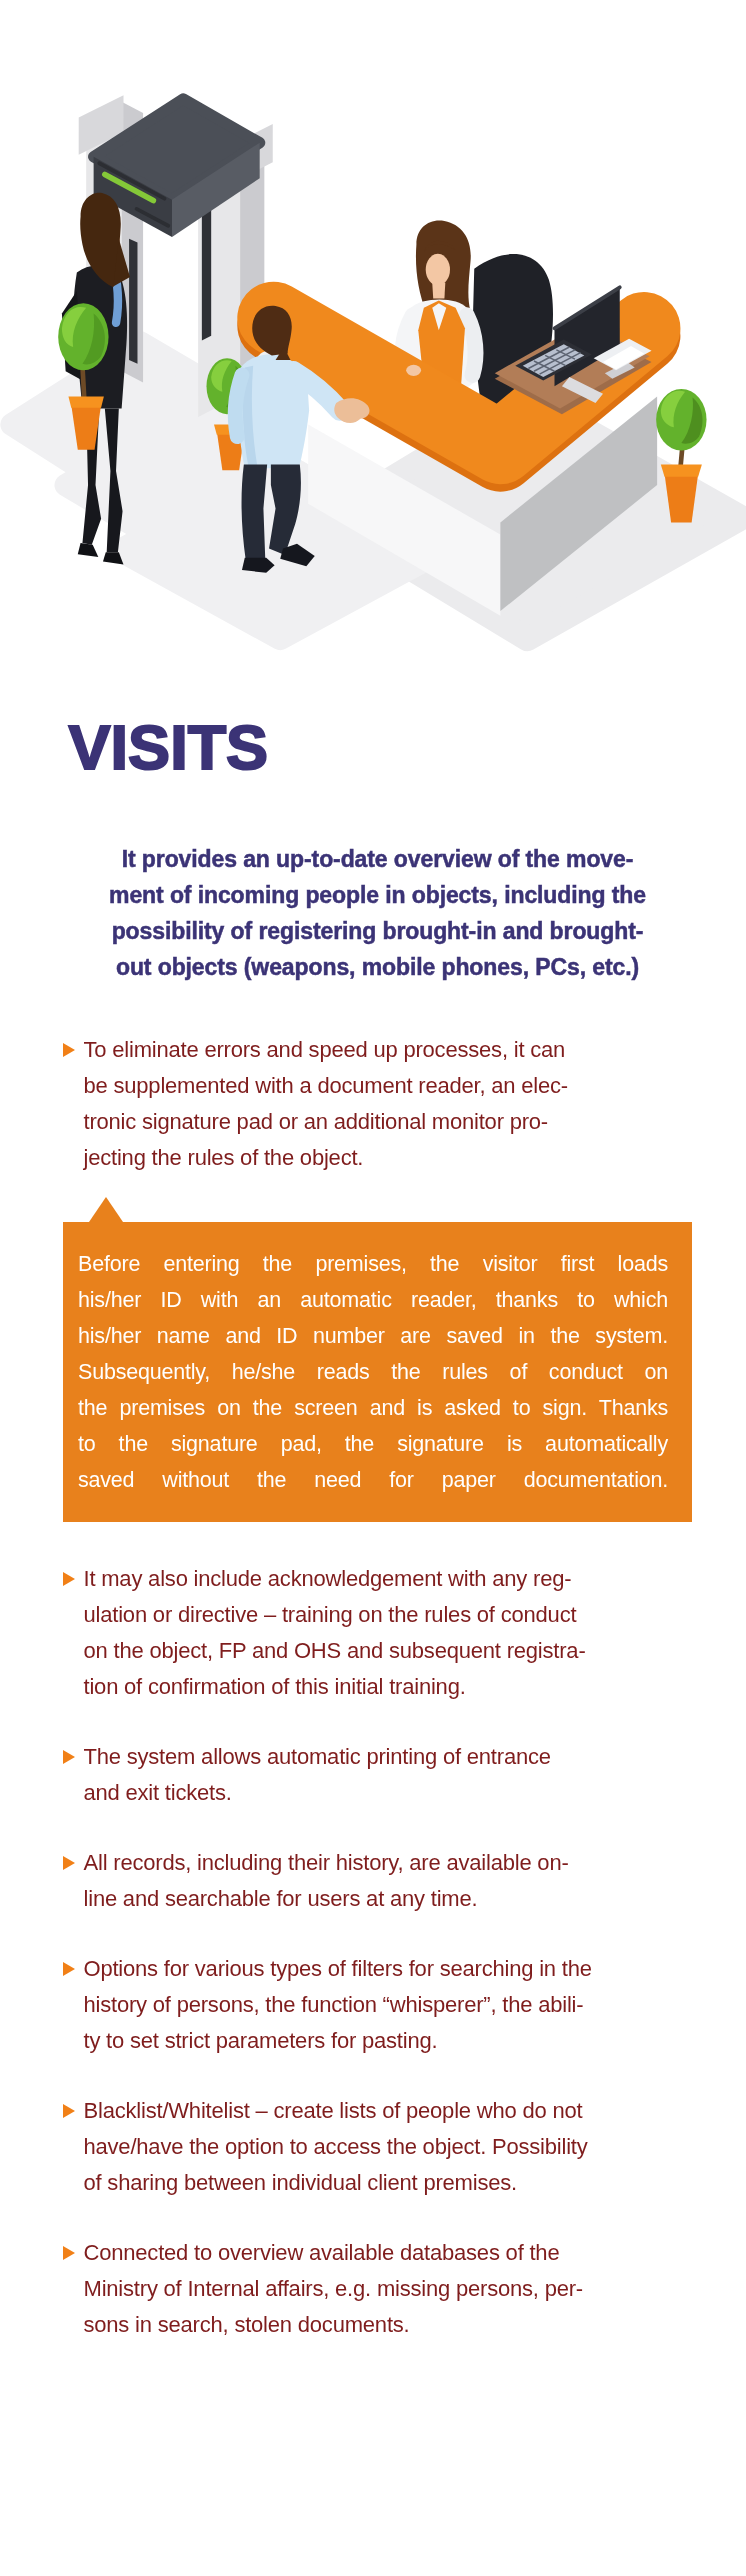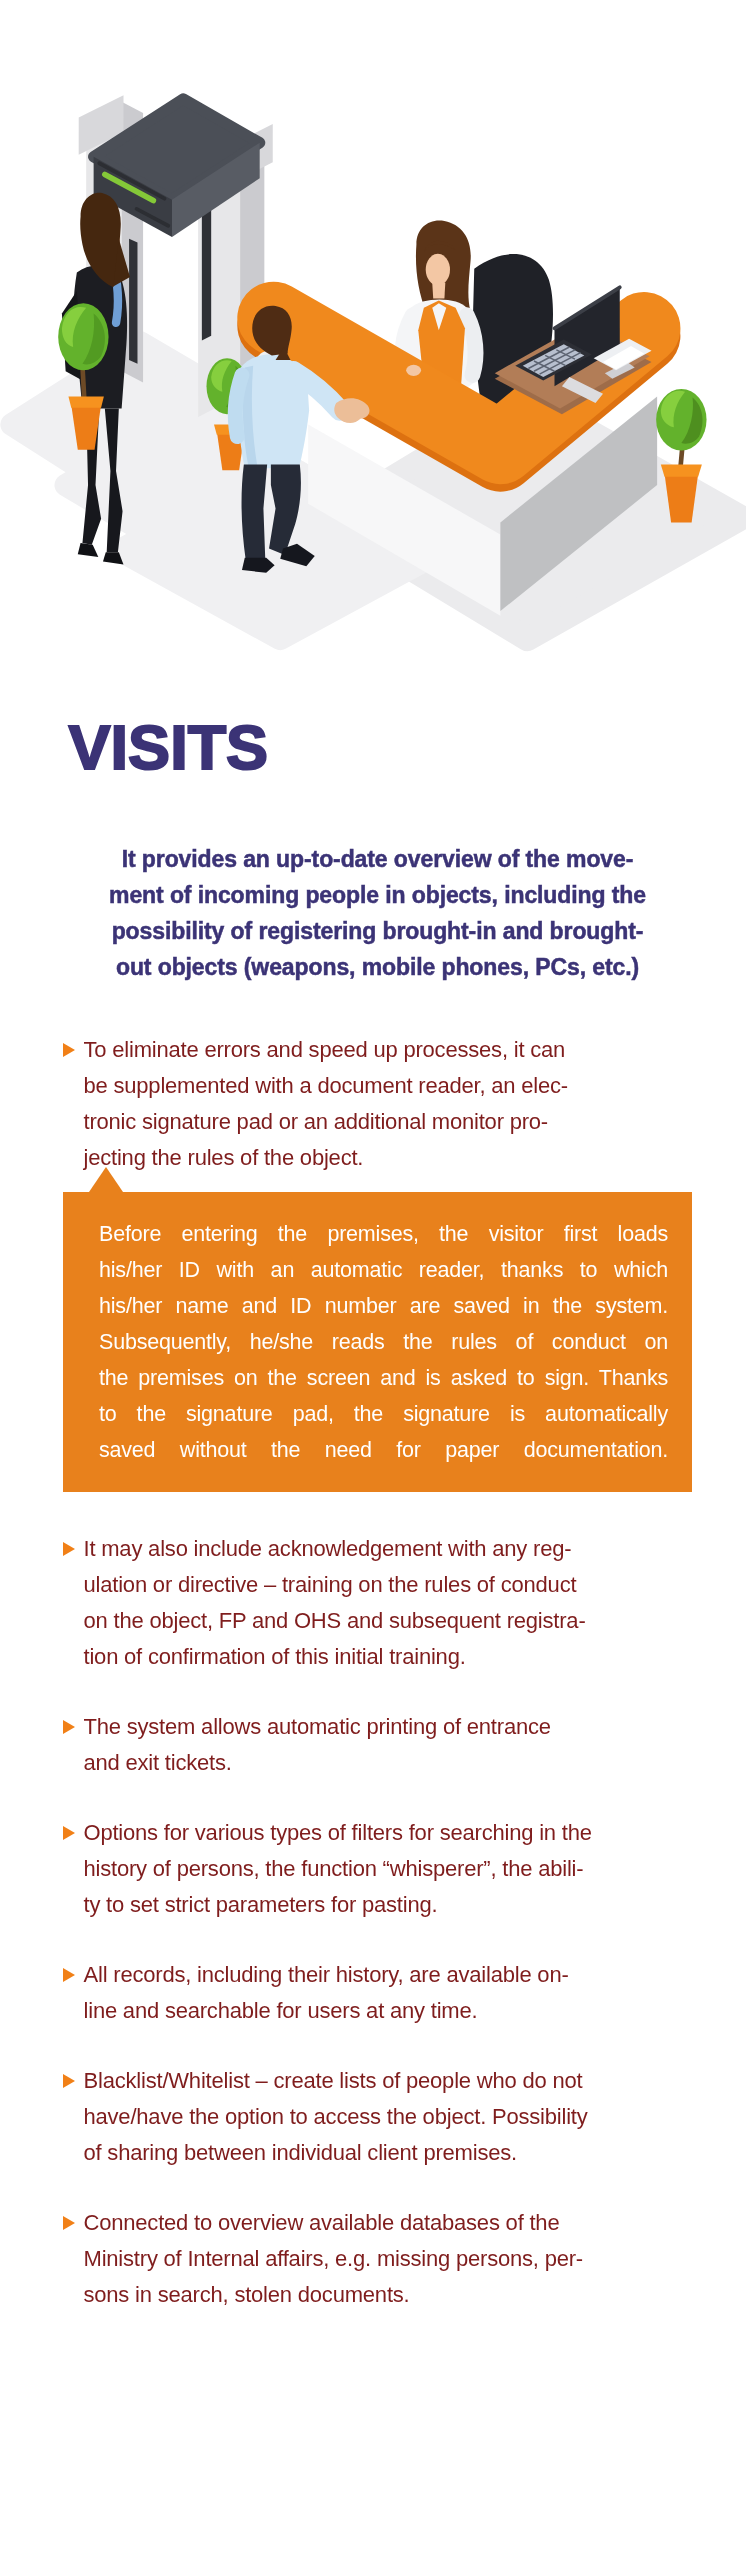--- a/index.html
+++ b/index.html
@@ -30,22 +30,22 @@
   .bullet .btext{
     display:block;font-size:22px;line-height:36px;font-weight:400;
     color:#7f1d1d;white-space:pre-line;letter-spacing:-0.2px;
   }
   .arrow{
     position:absolute;left:0;top:11.2px;width:0;height:0;
     border-top:7px solid transparent;border-bottom:7px solid transparent;
     border-left:12px solid #f18017;
   }
   .callout{
-    position:relative;margin-top:16px;background:#e8811c;
-    padding:24px 24px 24px 36px;
+    position:relative;margin-top:46px;background:#e8811c;
+    padding:24px 24px 24px 15px;
   }
   .callout::before{
     content:"";position:absolute;top:-25px;left:26px;width:0;height:0;
     border-left:17.7px solid transparent;border-right:17.7px solid transparent;
     border-bottom:25px solid #e8811c;
   }
   .callout .ctext{
     margin:0;color:#ffffff;font-size:21.5px;line-height:36px;font-weight:400;
     white-space:pre-line;text-align:justify;text-align-last:justify;
     letter-spacing:-0.2px;
@@ -226,33 +226,33 @@
     </div>
 
     <div class="bullet">
       <span class="arrow"></span>
       <span class="btext">The system allows automatic printing of entrance
 and exit tickets.</span>
     </div>
 
     <div class="bullet">
       <span class="arrow"></span>
+      <span class="btext">All records, including their history, are available on-
+line and searchable for users at any time.</span>
+    </div>
+
+    <div class="bullet">
+      <span class="arrow"></span>
       <span class="btext">Options for various types of filters for searching in the
 history of persons, the function “whisperer”, the abili-
 ty to set strict parameters for pasting.</span>
     </div>
 
     <div class="bullet">
       <span class="arrow"></span>
-      <span class="btext">All records, including their history, are available on-
-line and searchable for users at any time.</span>
-    </div>
-
-    <div class="bullet">
-      <span class="arrow"></span>
       <span class="btext">Blacklist/Whitelist – create lists of people who do not
 have/have the option to access the object. Possibility
 of sharing between individual client premises.</span>
     </div>
 
     <div class="bullet">
       <span class="arrow"></span>
       <span class="btext">Connected to overview available databases of the
 Ministry of Internal affairs, e.g. missing persons, per-
 sons in search, stolen documents.</span>

